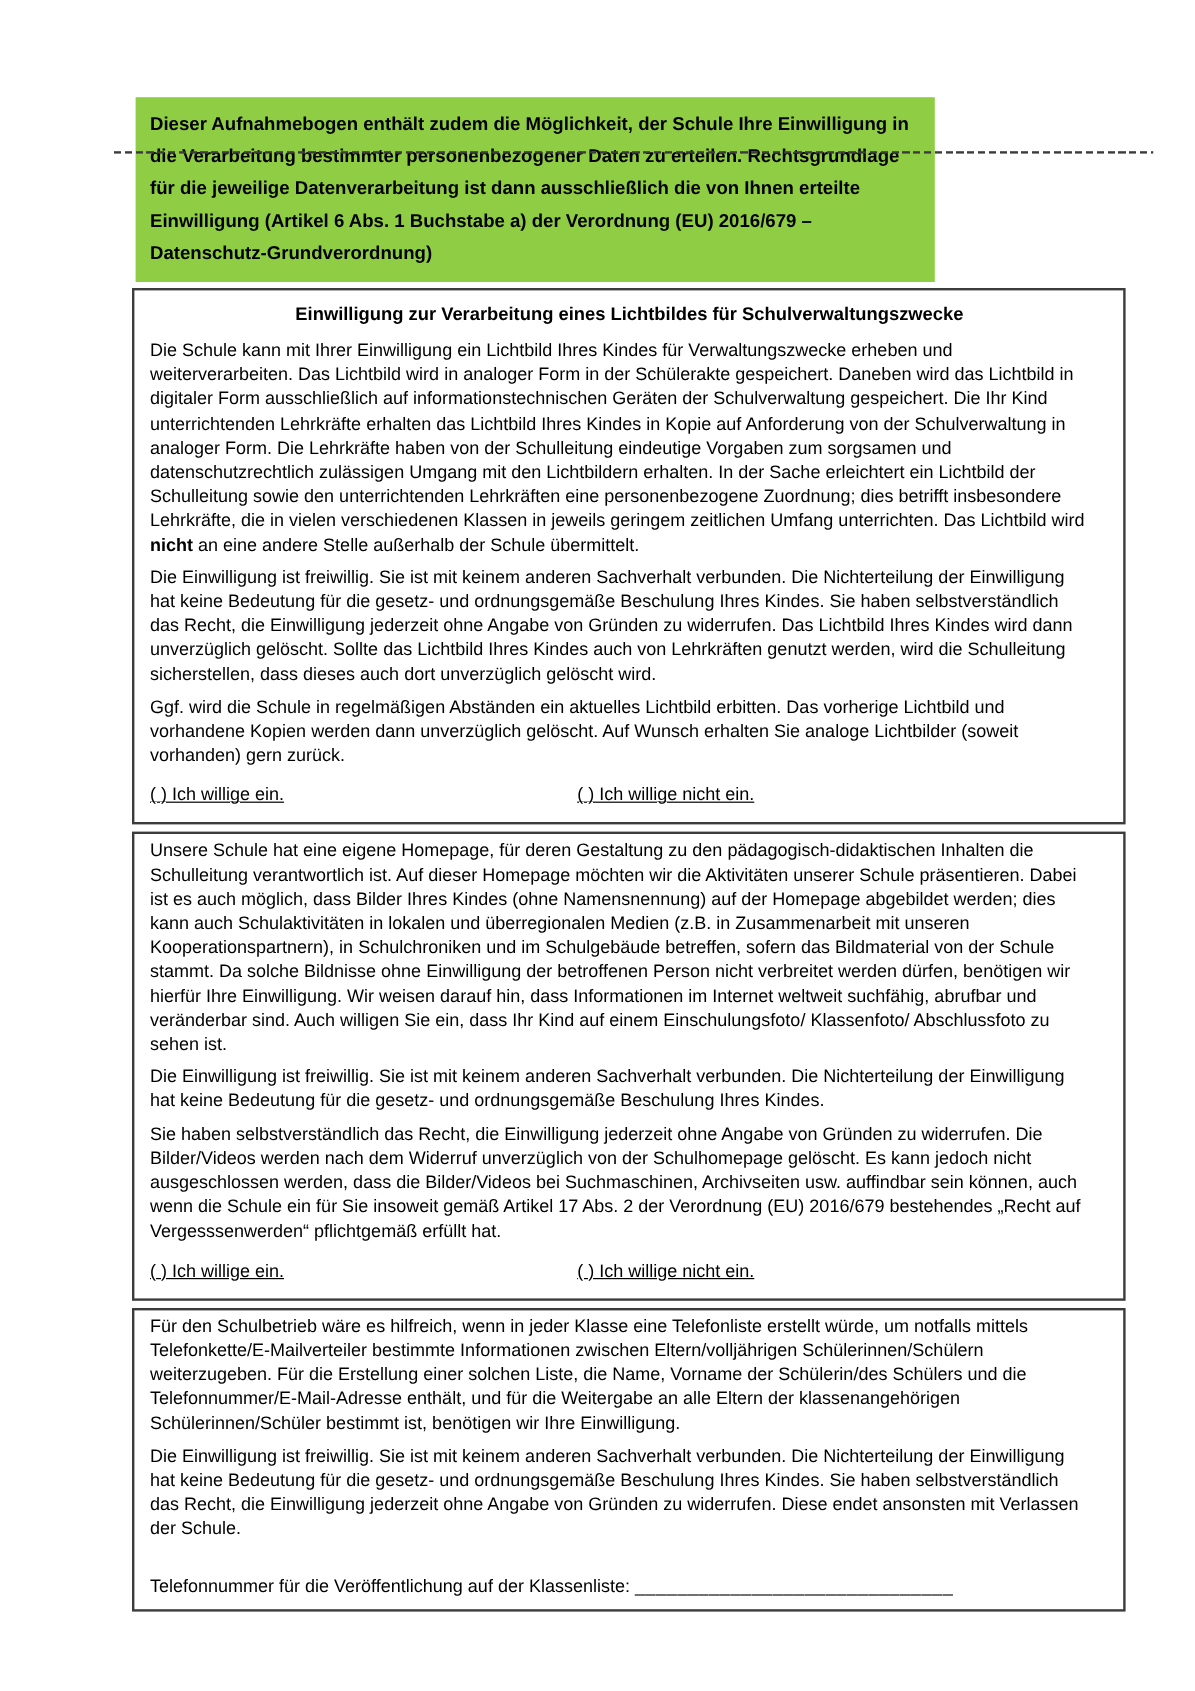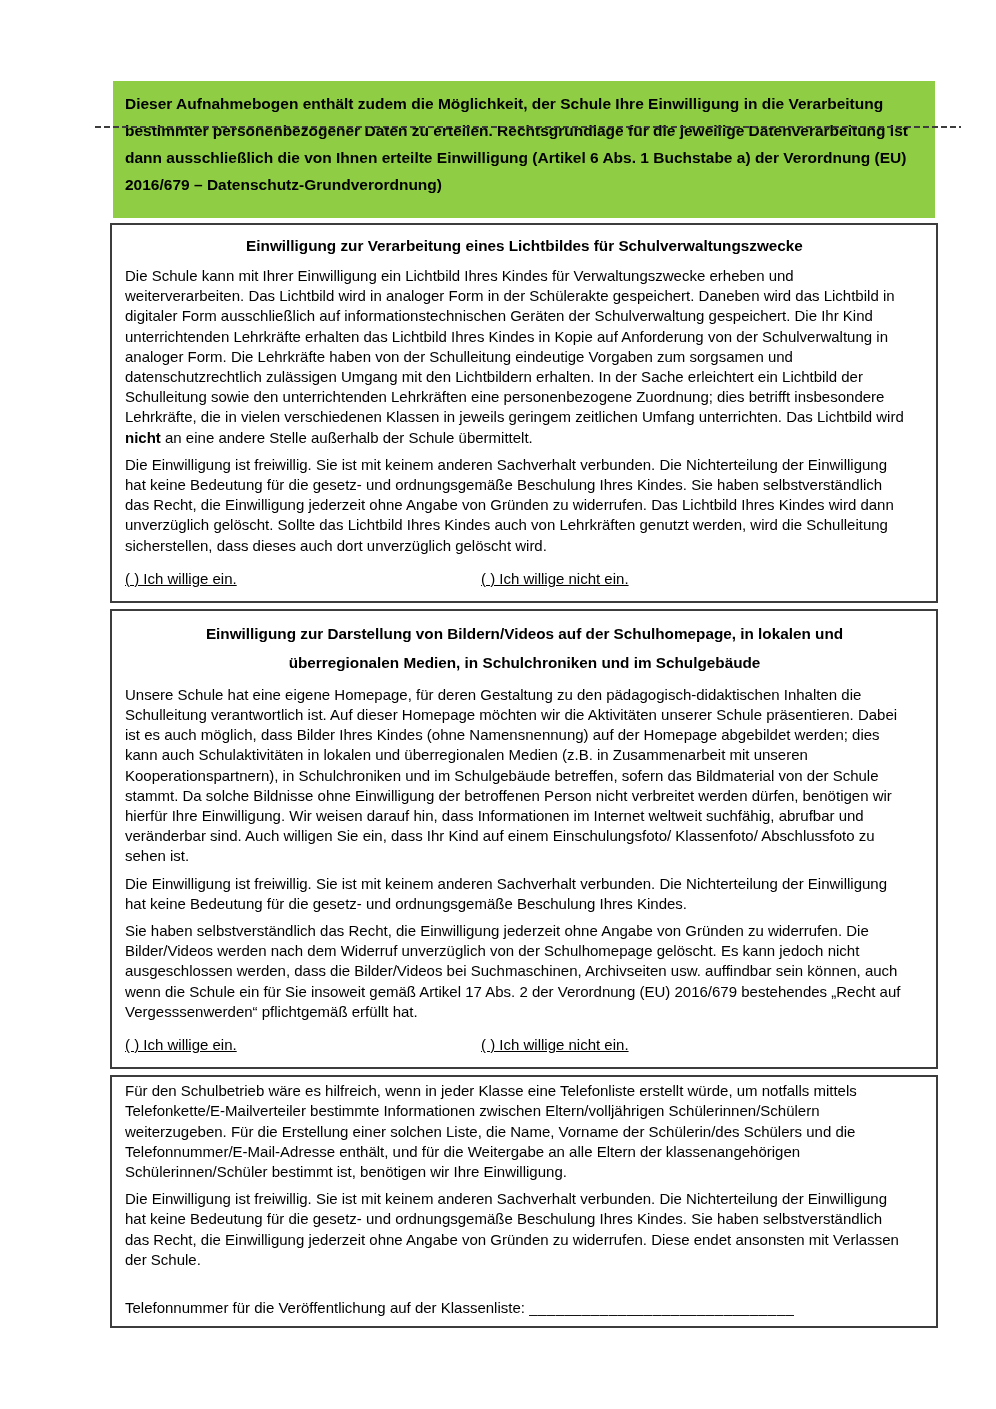--- a/index.html
+++ b/index.html
@@ -24,24 +24,24 @@
   .cut-line {
     position: absolute;
     top: 45px;
     left: 95px;
     width: 866px;
     height: 2px;
     background: repeating-linear-gradient(90deg, var(--border-dark, #3c3c3c) 0 6px, transparent 6px 9px);
   }
   .intro-box {
     margin: 81px 0 0 113px;
-    width: 822px;
+    width: 666px;
     box-sizing: border-box;
     background: var(--highlight-green, #8FCE44);
-    padding: 9px 14px 20px 12px;
+    padding: 9px 14px 10px 12px;
     font-size: 15.5px;
     font-weight: bold;
     line-height: 27px;
   }
   .box {
     margin: 5px 0 6px 110px;
     width: 828px;
     box-sizing: border-box;
     border: 2px solid var(--border-dark, #3c3c3c);
     padding: 4px 12px 6px 13px;
@@ -94,28 +94,28 @@
   <div class="cut-line"></div>
 
   <div class="intro-box">
     <span>Dieser Aufnahmebogen enthält zudem die Möglichkeit, der Schule Ihre Einwilligung in die Verarbeitung bestimmter personenbezogener Daten zu erteilen. Rechtsgrundlage für die jeweilige Datenverarbeitung ist dann ausschließlich die von Ihnen erteilte Einwilligung (Artikel 6 Abs. 1 Buchstabe a) der Verordnung (EU) 2016/679 – Datenschutz-Grundverordnung)</span>
   </div>
 
   <div class="box">
     <h2 class="box-title">Einwilligung zur Verarbeitung eines Lichtbildes für Schulverwaltungszwecke</h2>
     <p class="para"><span>Die Schule kann mit Ihrer Einwilligung ein Lichtbild Ihres Kindes für Verwaltungszwecke erheben und weiterverarbeiten. Das Lichtbild wird in analoger Form in der Schülerakte gespeichert. Daneben wird das Lichtbild in digitaler Form ausschließlich auf informationstechnischen Geräten der Schulverwaltung gespeichert. Die Ihr Kind unterrichtenden Lehrkräfte erhalten das Lichtbild Ihres Kindes in Kopie auf Anforderung von der Schulverwaltung in analoger Form. Die Lehrkräfte haben von der Schulleitung eindeutige Vorgaben zum sorgsamen und datenschutzrechtlich zulässigen Umgang mit den Lichtbildern erhalten. In der Sache erleichtert ein Lichtbild der Schulleitung sowie den unterrichtenden Lehrkräften eine personenbezogene Zuordnung; dies betrifft insbesondere Lehrkräfte, die in vielen verschiedenen Klassen in jeweils geringem zeitlichen Umfang unterrichten. Das Lichtbild wird </span><b>nicht</b><span> an eine andere Stelle außerhalb der Schule übermittelt.</span></p>
     <p class="para">Die Einwilligung ist freiwillig. Sie ist mit keinem anderen Sachverhalt verbunden. Die Nichterteilung der Einwilligung hat keine Bedeutung für die gesetz- und ordnungsgemäße Beschulung Ihres Kindes. Sie haben selbstverständlich das Recht, die Einwilligung jederzeit ohne Angabe von Gründen zu widerrufen. Das Lichtbild Ihres Kindes wird dann unverzüglich gelöscht. Sollte das Lichtbild Ihres Kindes auch von Lehrkräften genutzt werden, wird die Schulleitung sicherstellen, dass dieses auch dort unverzüglich gelöscht wird.</p>
+    <p class="para">Ggf. wird die Schule in regelmäßigen Abständen ein aktuelles Lichtbild erbitten. Das vorherige Lichtbild und vorhandene Kopien werden dann unverzüglich gelöscht. Auf Wunsch erhalten Sie analoge Lichtbilder (soweit vorhanden) gern zurück.</p>
     <div class="consent-row">
       <span class="consent-option yes">( ) Ich willige ein.</span>
       <span class="consent-option no">( ) Ich willige nicht ein.</span>
     </div>
   </div>
 
   <div class="box">
-    <h2 class="box-title title-loose">Einwilligung zur Darstellung von Bildern/Videos auf der Schulhomepage, in lokalen und überregionalen Medien, in Schulchroniken und im Schulgebäude</h2>
     <p class="para">Unsere Schule hat eine eigene Homepage, für deren Gestaltung zu den pädagogisch-didaktischen Inhalten die Schulleitung verantwortlich ist. Auf dieser Homepage möchten wir die Aktivitäten unserer Schule präsentieren. Dabei ist es auch möglich, dass Bilder Ihres Kindes (ohne Namensnennung) auf der Homepage abgebildet werden; dies kann auch Schulaktivitäten in lokalen und überregionalen Medien (z.B. in Zusammenarbeit mit unseren Kooperationspartnern), in Schulchroniken und im Schulgebäude betreffen, sofern das Bildmaterial von der Schule stammt. Da solche Bildnisse ohne Einwilligung der betroffenen Person nicht verbreitet werden dürfen, benötigen wir hierfür Ihre Einwilligung. Wir weisen darauf hin, dass Informationen im Internet weltweit suchfähig, abrufbar und veränderbar sind. Auch willigen Sie ein, dass Ihr Kind auf einem Einschulungsfoto/ Klassenfoto/ Abschlussfoto zu sehen ist.</p>
     <p class="para">Die Einwilligung ist freiwillig. Sie ist mit keinem anderen Sachverhalt verbunden. Die Nichterteilung der Einwilligung hat keine Bedeutung für die gesetz- und ordnungsgemäße Beschulung Ihres Kindes.</p>
     <p class="para">Sie haben selbstverständlich das Recht, die Einwilligung jederzeit ohne Angabe von Gründen zu widerrufen. Die Bilder/Videos werden nach dem Widerruf unverzüglich von der Schulhomepage gelöscht. Es kann jedoch nicht ausgeschlossen werden, dass die Bilder/Videos bei Suchmaschinen, Archivseiten usw. auffindbar sein können, auch wenn die Schule ein für Sie insoweit gemäß Artikel 17 Abs. 2 der Verordnung (EU) 2016/679 bestehendes „Recht auf Vergesssenwerden“ pflichtgemäß erfüllt hat.</p>
     <div class="consent-row">
       <span class="consent-option yes">( ) Ich willige ein.</span>
       <span class="consent-option no">( ) Ich willige nicht ein.</span>
     </div>
   </div>
 
   <div class="box">

